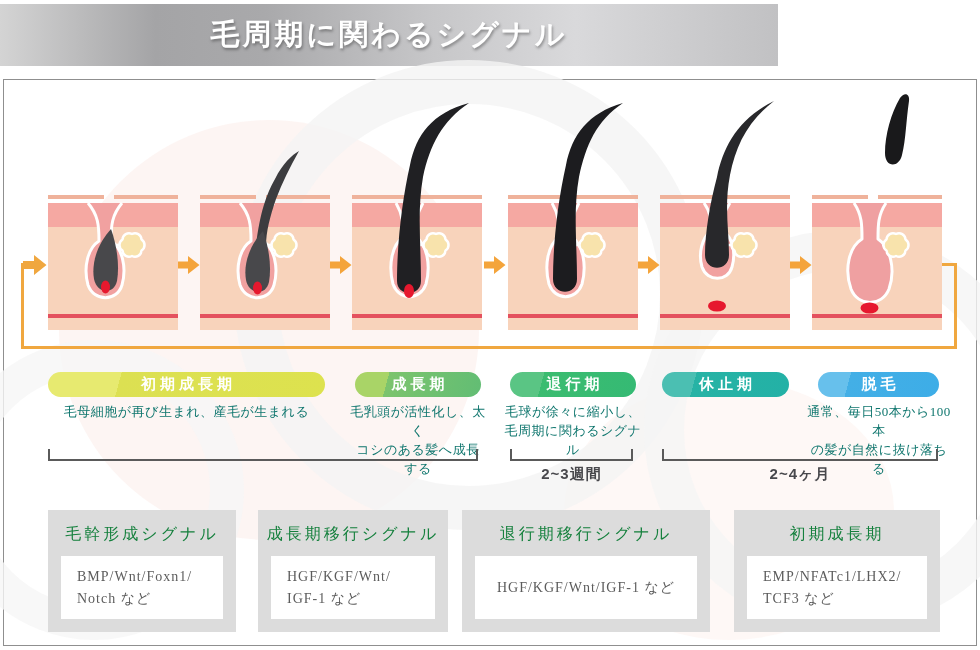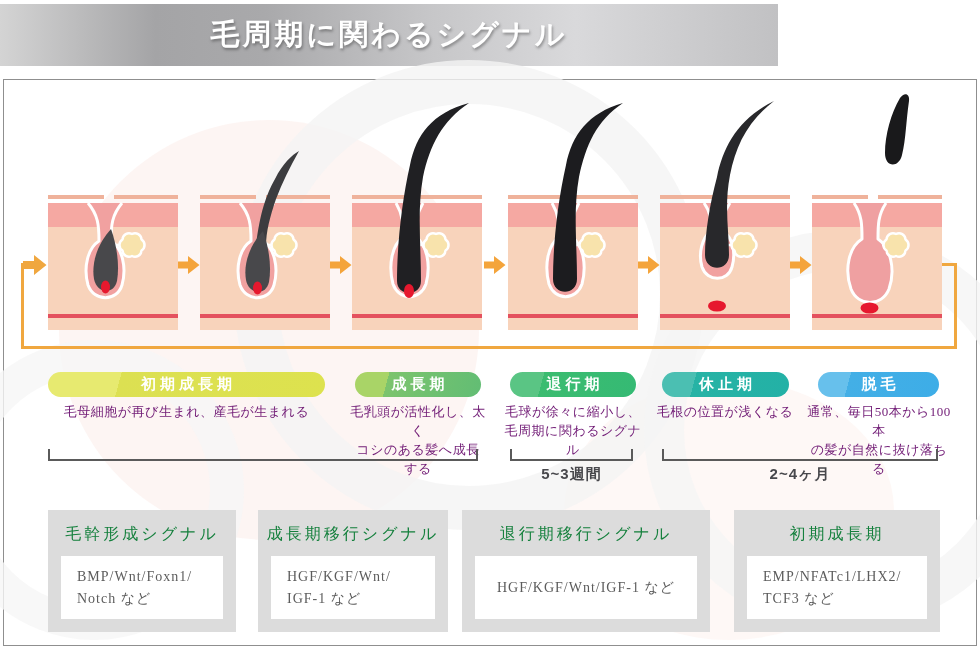--- a/index.html
+++ b/index.html
@@ -49,21 +49,21 @@
     color:#fff; font-weight:bold; font-size:15px; letter-spacing:4px; text-indent:4px;
     display:flex; align-items:center; justify-content:center;font-family:Liberation Serif, serif;
   }
   .pill1{left:48px; width:277px; background:linear-gradient(105deg,#e7ea70 0%,#e7ea70 26%,#dce052 26%,#dde24e 100%);}
   .pill2{left:355px;width:126px; background:linear-gradient(105deg,#a9d467 0%,#a9d467 26%,#7cc46d 26%,#62bd74 100%);}
   .pill3{left:510px;width:126px; background:linear-gradient(105deg,#5ac584 0%,#5ac584 26%,#3bbc70 26%,#35ba74 100%);}
   .pill4{left:662px;width:127px; background:linear-gradient(105deg,#4bbfb2 0%,#4bbfb2 26%,#27b3a5 26%,#23b1a6 100%);}
   .pill5{left:818px;width:121px; background:linear-gradient(105deg,#67c0ec 0%,#67c0ec 26%,#43afe6 26%,#3dade7 100%);}
   
   .desc {
-    position:absolute; top:403px; text-align:center; color:#701a75;
+    position:absolute; top:403px; text-align:center; color:#0f766e;
     font-family:"Liberation Serif","DejaVu Serif",serif;
     font-size:13px; letter-spacing:.5px; line-height:1.45; white-space:pre-line;
   }
   .d1{left:48px;width:277px}.d2{left:350px;width:136px}.d3{left:498px;width:150px}
   .d4{left:652px;width:146px}.d5{left:804px;width:150px}
   
   .bracket {
     position:absolute; top:449px; height:12px;
     border-left:2px solid #5a5a5a; border-right:2px solid #5a5a5a; border-bottom:2px solid #5a5a5a;
   }
@@ -218,28 +218,27 @@
   <div class="pill pill2">成長期</div>
   <div class="pill pill3">退行期</div>
   <div class="pill pill4">休止期</div>
   <div class="pill pill5">脱毛</div>
 
   <div class="desc d1">毛母細胞が再び生まれ、産毛が生まれる</div>
   <div class="desc d2">毛乳頭が活性化し、太く
 コシのある髪へ成長する</div>
   <div class="desc d3">毛球が徐々に縮小し、
 毛周期に関わるシグナル</div>
-  <div class="desc d4">毛根の位置が浅くなる</div>
   <div class="desc d5">通常、毎日50本から100本
 の髪が自然に抜け落ちる</div>
 
   <div class="bracket b1"></div>
   <div class="bracket b2"></div>
   <div class="bracket b3"></div>
-  <div class="blabel bl2">5~3週間</div>
+  <div class="blabel bl2">2~3週間</div>
   <div class="blabel bl3">2~4ヶ月</div>
 
   <div class="sigbox box1">
     <div class="sigtitle">毛幹形成シグナル</div>
     <div class="siginner">
       <div class="sigcontent">BMP/Wnt/Foxn1/
 Notch など</div>
     </div>
   </div>
   <div class="sigbox box2">

